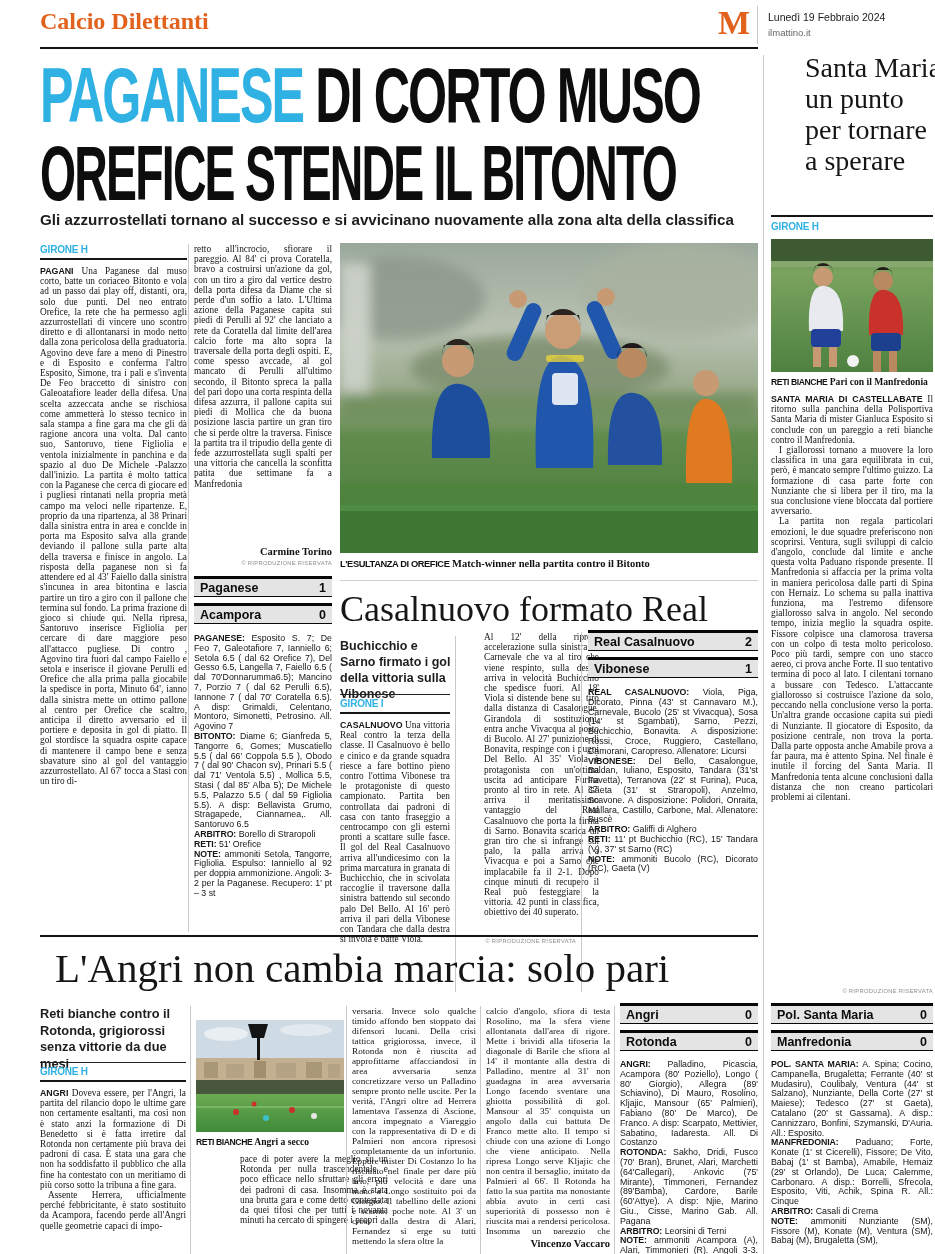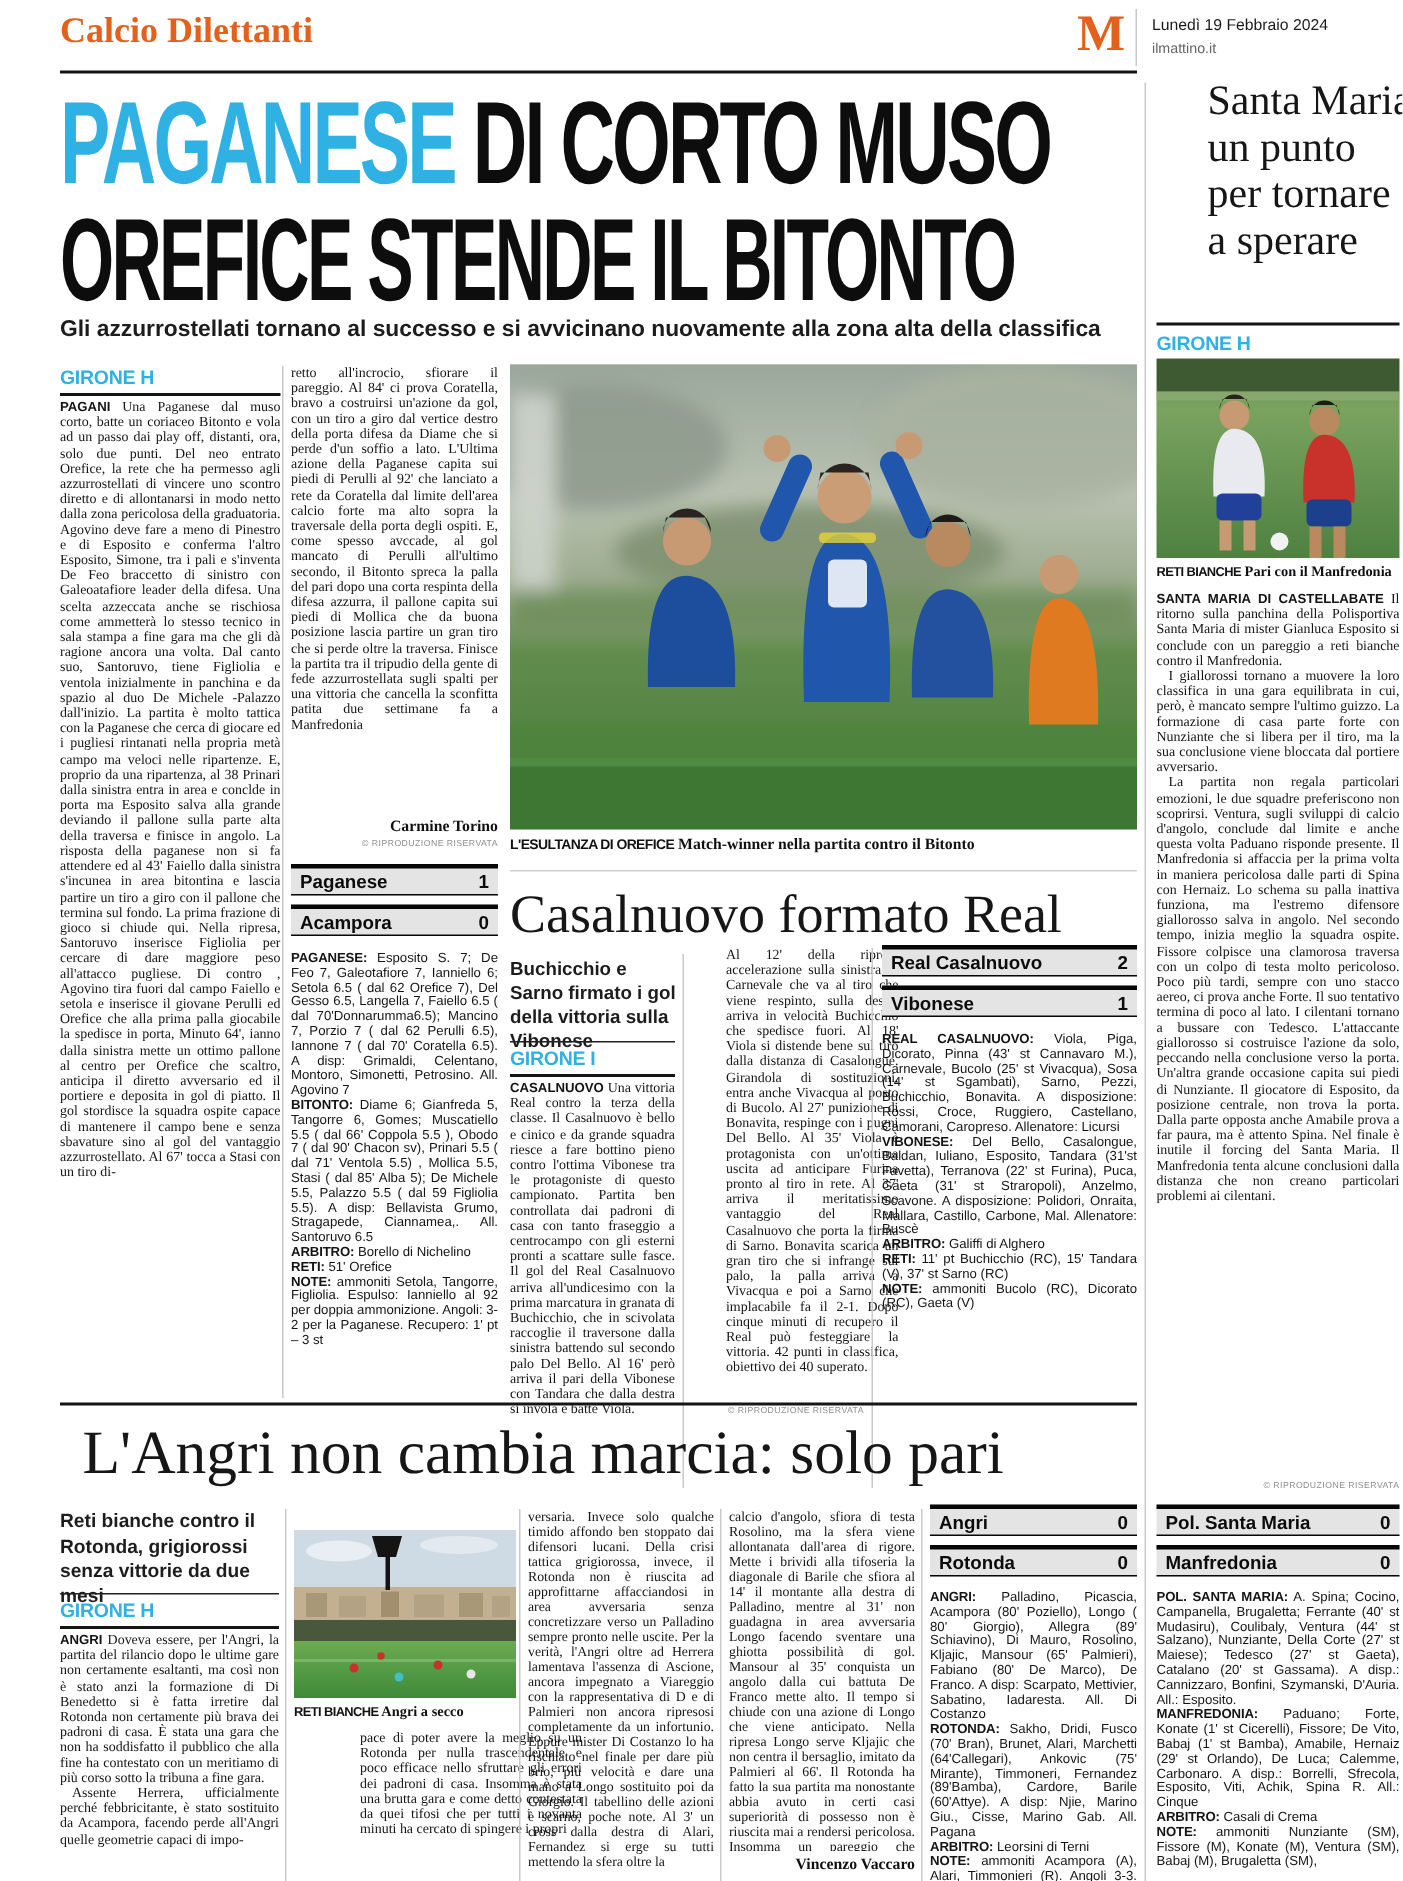--- a/index.html
+++ b/index.html
@@ -11,21 +11,21 @@
 
   .section-title { font-family:"Liberation Serif", serif; font-weight:bold; font-size:24px; color:#e2611c; }
   .logo-m { font-family:"Liberation Serif", serif; font-weight:bold; font-size:34px; color:#e2611c; line-height:1; }
   .date-line { font-family:"Liberation Sans", sans-serif; font-weight:normal; font-size:10.5px; color:#1a1a1a; }
   .site-line { font-family:"Liberation Sans", sans-serif; font-size:9.5px; color:#666; }
 
   .hl { font-family:"Liberation Sans", sans-serif; font-weight:bold; font-size:78px; line-height:1;
         letter-spacing:-3px; white-space:nowrap; transform-origin:0 0; color:#0d0d0d; }
   .subhead { font-family:"Liberation Sans", sans-serif; font-weight:bold; font-size:15.2px; color:#1c1c1c; }
 
-  .girone { font-family:"Liberation Sans", sans-serif; font-weight:bold; font-size:13px;
+  .girone { font-family:"Liberation Sans", sans-serif; font-weight:bold; font-size:10px;
             color:#2fb1e3; letter-spacing:-0.2px; padding-bottom:3px; border-bottom:2px solid #151515; }
   .girone.noline { border-bottom:none; }
 
   .body-text { font-size:9.3px; line-height:10.2px; text-align:justify; color:#141414; overflow:hidden; }
   .body-text .lead { font-family:"Liberation Sans", sans-serif; font-weight:bold; font-size:8.8px; }
   .body-text p.ind { text-indent:8px; }
 
   .lineup { font-family:"Liberation Sans", sans-serif; font-size:8.8px; line-height:9.8px;
             text-align:justify; color:#141414; overflow:hidden; }
   .lineup p { margin:0; }
@@ -148,21 +148,21 @@
         <span>1</span>
       </div>
     <div class="scorerow">
         <span>Acampora</span>
         <span>0</span>
       </div>
   </div>
   <div class="abs lineup" style="left:194px; top:634px; width:138px; height:298px;">
     <p><b>PAGANESE:</b> <span>Esposito S. 7; De Feo 7, Galeotafiore 7, Ianniello 6; Setola 6.5 ( dal 62 Orefice 7), Del Gesso 6.5, Langella 7, Faiello 6.5 ( dal 70'Donnarumma6.5); Mancino 7, Porzio 7 ( dal 62 Perulli 6.5), Iannone 7 ( dal 70' Coratella 6.5). A disp: Grimaldi, Celentano, Montoro, Simonetti, Petrosino. All. Agovino 7</span></p>
     <p><b>BITONTO:</b> <span>Diame 6; Gianfreda 5, Tangorre 6, Gomes; Muscatiello 5.5 ( dal 66' Coppola 5.5 ), Obodo 7 ( dal 90' Chacon sv), Prinari 5.5 ( dal 71' Ventola 5.5) , Mollica 5.5, Stasi ( dal 85' Alba 5); De Michele 5.5, Palazzo 5.5 ( dal 59 Figliolia 5.5). A disp: Bellavista Grumo, Stragapede, Ciannamea,. All. Santoruvo 6.5</span></p>
-    <p><b>ARBITRO:</b> <span>Borello di Nichelino</span></p>
+    <p><b>ARBITRO:</b> <span>Borello di Straropoli</span></p>
     <p><b>RETI:</b> <span>51' Orefice</span></p>
     <p><b>NOTE:</b> <span>ammoniti Setola, Tangorre, Figliolia. Espulso: Ianniello al 92 per doppia ammonizione. Angoli: 3-2 per la Paganese. Recupero: 1' pt – 3 st</span></p>
   </div>
 
   <div class="abs serif-head" style="left:340px; top:588px; width:418px; font-size:36px;">Casalnuovo formato Real</div>
   <div class="abs standfirst" style="left:340px; top:638px; width:112px; font-size:12.5px; line-height:16px;">Buchicchio e Sarno firmato i gol della vittoria sulla Vibonese</div>
   <div class="abs girone" style="left:340px; top:694px; width:110px; border-top:1.5px solid #222; padding-top:3px;">GIRONE I</div>
   <div class="abs body-text" style="left:340px; top:720px; width:110px; height:272px;">
     <p><b class="lead">CASALNUOVO</b> <span>Una vittoria Real contro la terza della classe. Il Casalnuovo è bello e cinico e da grande squadra riesce a fare bottino pieno contro l'ottima Vibonese tra le protagoniste di questo campionato. Partita ben controllata dai padroni di casa con tanto fraseggio a centrocampo con gli esterni pronti a scattare sulle fasce. Il gol del Real Casalnuovo arriva all'undicesimo con la prima marcatura in granata di Buchicchio, che in scivolata raccoglie il traversone dalla sinistra battendo sul secondo palo Del Bello. Al 16' però arriva il pari della Vibonese con Tandara che dalla destra si invola e batte Viola.</span></p>
   </div>

